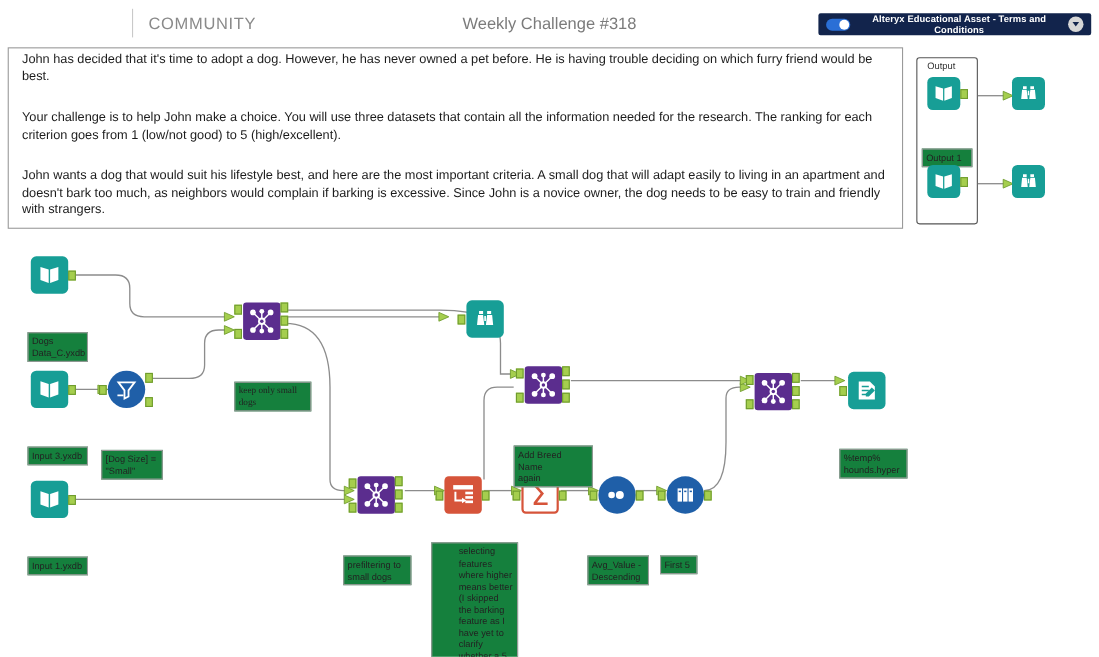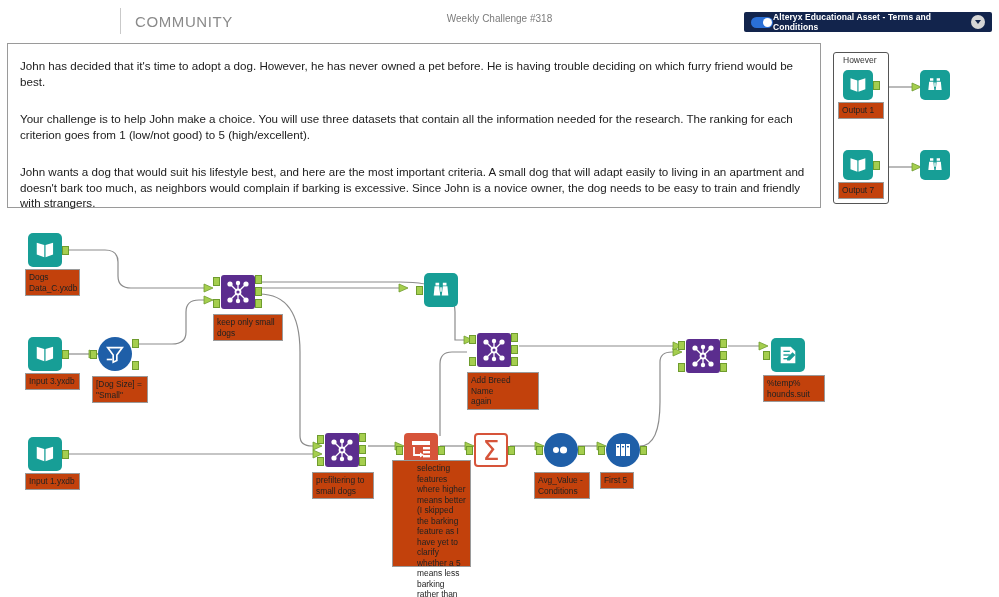--- a/index.html
+++ b/index.html
@@ -19,53 +19,53 @@
     font-size: 27px; color: #1a9bd7; letter-spacing: -0.5px;
     font-family: "DejaVu Sans", sans-serif; font-weight: 400;
   }
   .logo-divider { position: absolute; left: 120px; top: 8px; width: 1px; height: 26px; background: #c9c9c9; }
   .community {
     position: absolute; left: 135px; top: 13px;
     font-size: 15px; color: #8a8a8a; letter-spacing: 0.6px;
   }
   .page-title {
     position: absolute; left: 0; top: 13px; width: 999px;
-    text-align: center; font-size: 10px; color: #7b7b7b;
+    text-align: center; font-size: 15px; color: #7b7b7b;
   }
   .edu-banner {
     position: absolute; left: 744px; top: 12px; width: 248px; height: 20px;
     background: #12244c; border-radius: 2px;
     display: flex; align-items: center; padding: 0 4px;
   }
   .toggle {
     width: 22px; height: 11px; border-radius: 6px; background: #2a6fd6;
     position: relative; flex: 0 0 auto; margin-left: 3px;
   }
   .toggle::after {
     content: ""; position: absolute; right: 1px; top: 1px;
     width: 9px; height: 9px; border-radius: 50%; background: #fff;
   }
   .edu-text {
-    flex: 1 1 auto; text-align: left; color: #fff;
+    flex: 1 1 auto; text-align: center; color: #fff;
     font-size: 8.5px; font-weight: bold; letter-spacing: 0.1px;
   }
   .chev-btn {
     width: 14px; height: 14px; border-radius: 50%; background: #d6d6d6;
     flex: 0 0 auto; margin-right: 3px; position: relative;
   }
   .chev-btn::after {
     content: ""; position: absolute; left: 4px; top: 5px;
     border-left: 3px solid transparent; border-right: 3px solid transparent;
     border-top: 4px solid #12244c;
   }
 
   
   .desc-box {
     position: absolute; left: 7px; top: 43px; width: 814px; height: 165px;
-    border: 1px solid #9a9a9a; background: #fff; padding: 14px 12px;
+    border: 1px solid #9a9a9a; background: #fff; padding: 2px 12px;
   }
   .desc-box p { margin: 0; font-size: 11.6px; color: #1b1b1b; line-height: 15.5px; }
   .desc-box p.gap { margin-top: 22px; }
 
   
   .outputs-box {
     position: absolute; left: 833px; top: 52px; width: 56px; height: 152px;
     border: 1.4px solid #555; border-radius: 3px; background: #fff;
   }
   .outputs-label {
@@ -103,23 +103,23 @@
   .small .ico-input, .small .ico-browse { width: 30px; height: 30px; }
 
   
   .anchor {
     position: absolute; width: 7px; height: 9px; background: #a5ce4e;
     border: 1px solid #6f9c2e;
   }
 
   
   .tlabel {
-    position: absolute; border: 1px solid #9a9a9a; background: #c2410c;
+    position: absolute; border: 1px solid #9a9a9a; background: #15803d;
     font-size: 8.4px; color: #222; line-height: 10.5px; padding: 2px 3px;
-    white-space: pre-line; text-align: left;
+    white-space: pre-line; text-align: left; margin-top: 33px;
   }
 
   
   svg.wires { position: absolute; left: 0; top: 0; width: 999px; height: 597px; pointer-events: none; }
   svg.wires path, svg.wires line { stroke: #8c8c8c; stroke-width: 1.2; fill: none; }
   .arrowhead { fill: #a5ce4e; stroke: #6f9c2e; stroke-width: 0.8; }
 </style>
 </head>
 <body>
 
@@ -142,21 +142,21 @@
     <p class="gap">Your challenge is to help John make a choice.
 You will use three datasets that contain all the information needed for the research.
 The ranking for each criterion goes from 1 (low/not good) to 5 (high/excellent).</p>
     <p class="gap">John wants a dog that would suit his lifestyle best, and here are the most important criteria.
 A small dog that will adapt easily to living in an apartment and doesn't bark too much, as neighbors would complain if barking is excessive. Since John is a
 novice owner, the dog needs to be easy to train and friendly with strangers.</p>
     <p class="gap">Use these criteria to select three dogs. Then create a report showing your findings and help John make his decision.</p>
   </div>
 
   <div class="outputs-box"></div>
-  <div class="outputs-label">However</div>
+  <div class="outputs-label">Output</div>
 
   <svg class="wires">
     <line x1="889" y1="87" x2="915" y2="87"></line>
     <polygon class="arrowhead" points="912,83 921,87 912,91"></polygon>
     <line x1="889" y1="167" x2="915" y2="167"></line>
     <polygon class="arrowhead" points="912,163 921,167 912,171"></polygon>
   </svg>
 
   <div class="tool small" style="left:843px; top:70px;">
     <div class="ico-input">
@@ -309,21 +309,21 @@
           <circle cx="13" cy="13" r="3.4" fill="#fff"></circle>
           <circle cx="13" cy="13" r="1.6" fill="#5b2d8e"></circle>
         </svg>
       </div>
       <div class="anchor" style="left:-8px; top:2px;"></div>
       <div class="anchor" style="left:-8px; top:24px;"></div>
       <div class="anchor" style="left:34px; top:0px;"></div>
       <div class="anchor" style="left:34px; top:12px;"></div>
       <div class="anchor" style="left:34px; top:24px;"></div>
     </div>
-    <div class="tlabel" style="left:213px; top:102px; width:70px;">keep only small
+    <div class="tlabel" style="left:213px; top:102px; width:70px;font-family:Liberation Serif, serif;">keep only small
 dogs</div>
 
     <div class="tool" style="left:424px; top:61px;">
       <div class="ico-browse">
         <svg width="22" height="22" viewBox="0 0 24 24">
           <path d="M6 4h4v3H6z M14 4h4v3h-4z M5 8h5l1.2 10H4z M19 8h-5l-1.2 10h7.2z M11.2 9h1.6v5h-1.6z" fill="#fff"></path>
         </svg>
       </div>
       <div class="anchor" style="left:-8px; top:13px;"></div>
     </div>
@@ -385,21 +385,21 @@
       <div class="ico-sort">
         <svg width="24" height="24" viewBox="0 0 24 24">
           <circle cx="7" cy="12" r="3" fill="#fff"></circle>
           <circle cx="14.5" cy="12" r="3.6" fill="#fff"></circle>
         </svg>
       </div>
       <div class="anchor" style="left:-8px; top:13px;"></div>
       <div class="anchor" style="left:34px; top:13px;"></div>
     </div>
     <div class="tlabel" style="left:534px; top:260px; width:56px;">Avg_Value -
-Conditions</div>
+Descending</div>
 
     <div class="tool" style="left:606px; top:221px;">
       <div class="ico-sample">
         <svg width="24" height="24" viewBox="0 0 24 24">
           <rect x="5" y="6" width="4" height="12" fill="#fff"></rect>
           <rect x="10" y="6" width="4" height="12" fill="#fff"></rect>
           <rect x="15" y="6" width="4" height="12" fill="#fff"></rect>
           <g fill="#1f5fa8">
               <rect x="6" y="8" width="2" height="1.4"></rect>
               <rect x="11" y="8" width="2" height="1.4"></rect>
@@ -480,16 +480,16 @@
             <line x1="7" y1="8" x2="14" y2="8"></line>
             <line x1="7" y1="12" x2="14" y2="12"></line>
             <line x1="7" y1="16" x2="12" y2="16"></line>
           </g>
           <path d="M17 9 l3 3 l-6 6 h-3 v-3 Z" fill="#179e96"></path>
         </svg>
       </div>
       <div class="anchor" style="left:-8px; top:13px;"></div>
     </div>
     <div class="tlabel" style="left:763px; top:163px; width:62px;">%temp%
-hounds.suit</div>
+hounds.hyper</div>
 
   </div>
 </div>
 
 </body></html>

